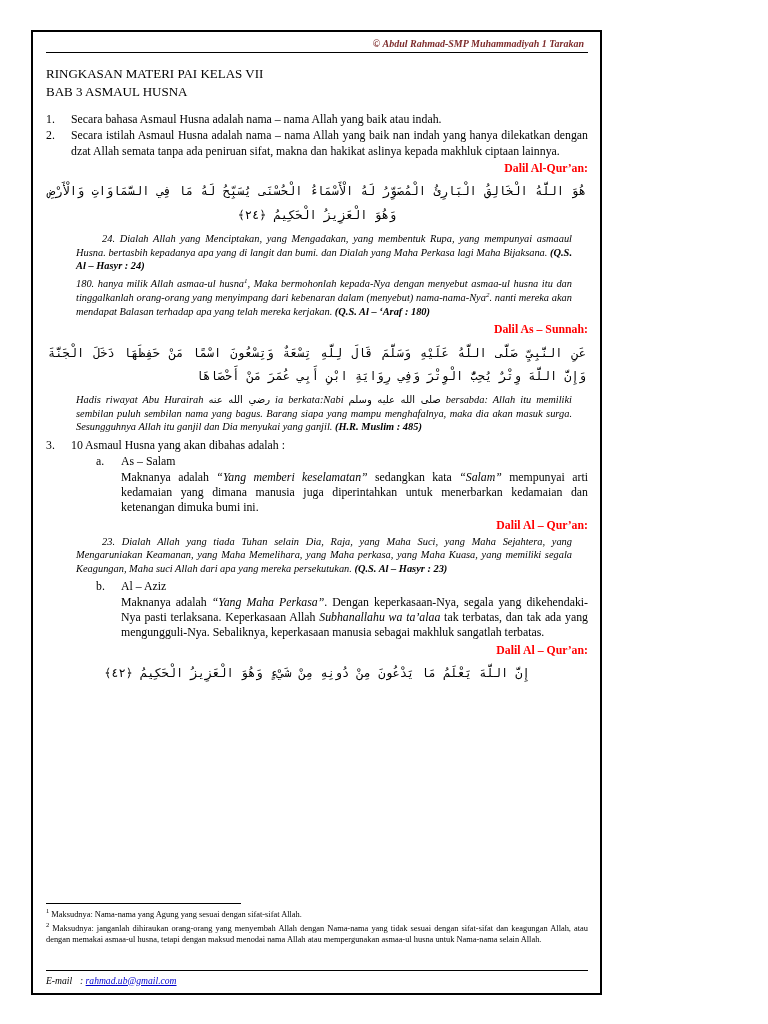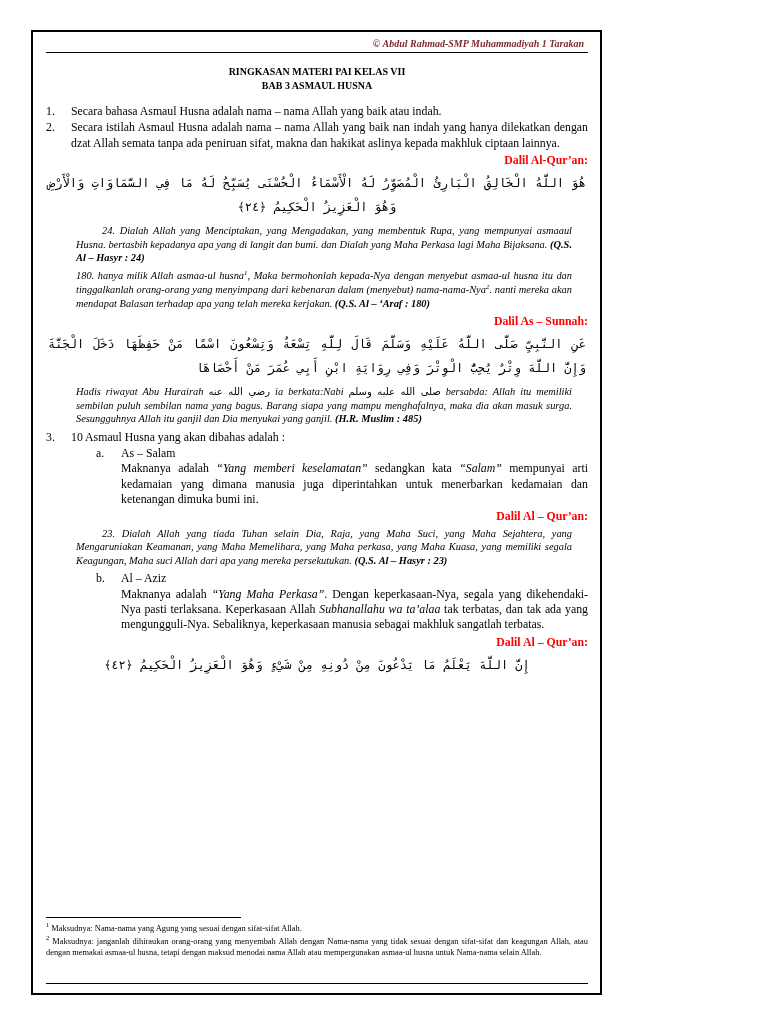--- a/index.html
+++ b/index.html
@@ -13,21 +13,21 @@
     width: 100%; height: 100%; border: 2px solid #000;
     padding: 4px 12px 6px 13px;
     display: flex; flex-direction: column; overflow: hidden;
   }
   .header {
     flex: 0 0 auto; text-align: right; font-style: italic; font-weight: bold;
     font-size: 10px; color: #7d2b2b; padding: 2px 4px 3px 0;
     border-bottom: 1px solid #000;
   }
   .main { flex: 1 1 auto; overflow: hidden; }
-  .title-block { text-align: center; font-weight: bold; font-size: 10px; line-height: 1.35; margin: 12px 0 12px; }
+  .title-block { text-align: left; font-weight: normal; font-size: 13px; line-height: 1.35; margin: 12px 0 12px; }
   .content { font-size: 11.8px; line-height: 1.3; }
   .li { display: flex; text-align: justify; margin-top: 1px; }
   .li .num { flex: 0 0 25px; }
   .li .txt { flex: 1; }
   .li.sub { margin-left: 50px; }
   .red-label { color: #ff0000; font-weight: bold; margin-left: 25px; margin-top: 2px; text-align: right; }
   .red-label.deep { margin-left: 75px; }
   .arabic {
     direction: rtl; unicode-bidi: embed;
     font-family: Liberation Mono, monospace;
@@ -144,17 +144,20 @@
     <div class="bottom">
       <div class="fn-sep"></div>
       <div class="fn">
         <sup>1</sup> <span>Maksudnya: Nama-nama yang Agung yang sesuai dengan sifat-sifat Allah.</span>
       </div>
       <div class="fn">
         <sup>2</sup> <span>Maksudnya: janganlah dihiraukan orang-orang yang menyembah Allah dengan Nama-nama yang tidak sesuai dengan sifat-sifat dan keagungan Allah, atau dengan memakai asmaa-ul husna, tetapi dengan maksud menodai nama Allah atau mempergunakan asmaa-ul husna untuk Nama-nama selain Allah.</span>
       </div>
 
       <div class="footer">
+        <div>
+          <span class="flabel">E-mail</span><span>:</span> <a class="email-link">rahmad.ub@gmail.com</a>
+        </div>
       </div>
     </div>
 
   </div>
 </div>
 
 </body></html>

